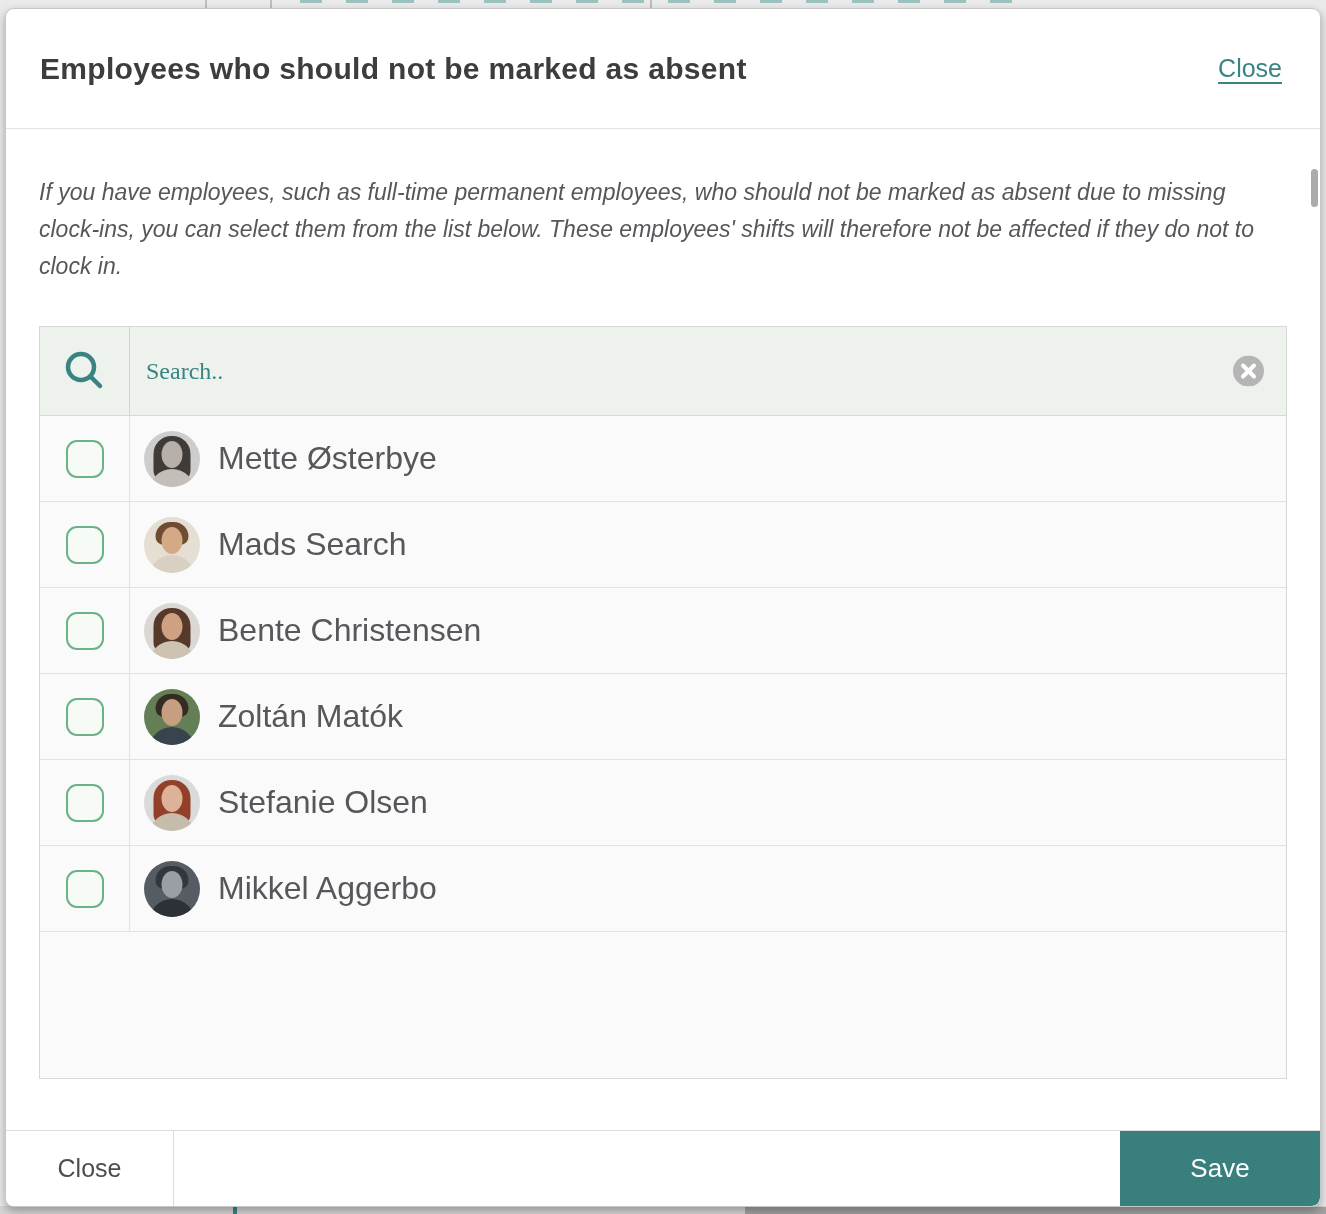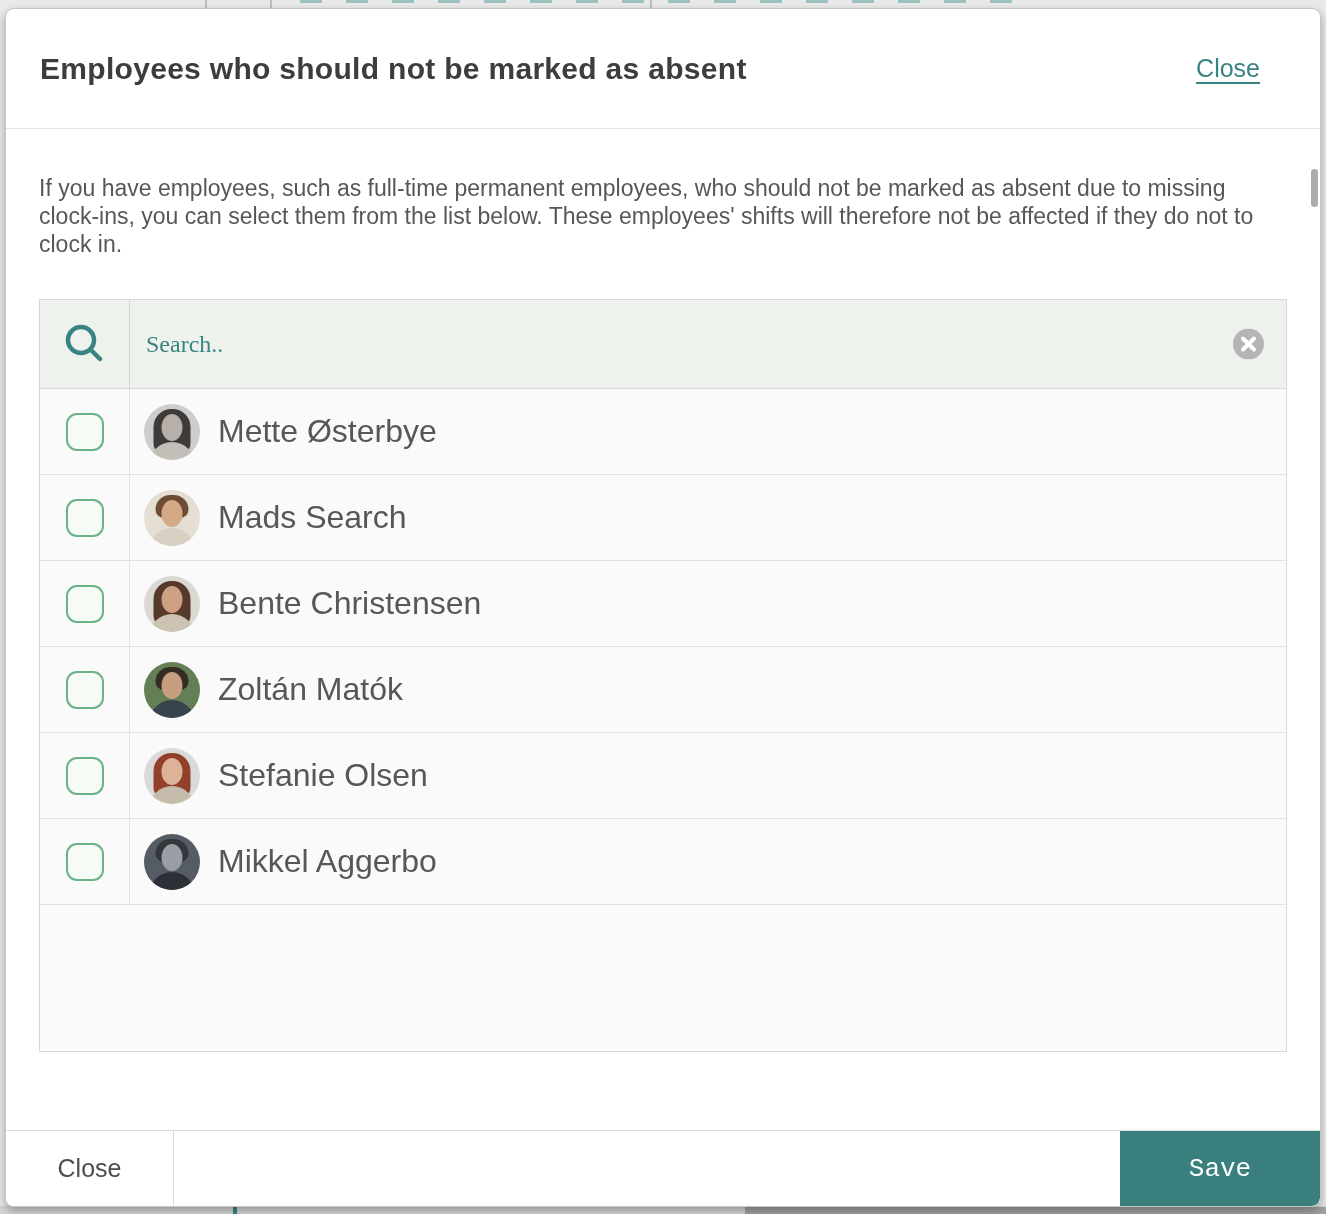--- a/index.html
+++ b/index.html
@@ -23,30 +23,30 @@
   
   .modal {
     position: absolute; left: 5px; top: 8px; width: 1316px; height: 1199px;
     background: #ffffff; border: 1px solid #c7c7c7; border-radius: 9px;
     box-shadow: 0 4px 10px rgba(0,0,0,0.3);
     overflow: hidden;
   }
 
   .modal-header {
     height: 120px; display: flex; align-items: center; justify-content: space-between;
-    padding: 0 60px 0 34px; border-bottom: 1px solid #e3e3e3;
+    padding: 0 38px 0 34px; border-bottom: 1px solid #e3e3e3;
   }
   .modal-title { font-size: 30px; font-weight: bold; color: #3c3d3e; letter-spacing: 0.3px; }
   .header-close {
     font-size: 25px; color: var(--accent, #3a8383); text-decoration: underline;
     text-underline-offset: 5px; cursor: pointer;
   }
 
   .modal-body { padding: 45px 33px 0 33px; }
-  .description { font-size: 23px; line-height: 28px; color: #55575a; margin-bottom: 41px; max-width: 1235px; }
+  .description { font-size: 23px; line-height: 37px; color: #55575a; margin-bottom: 41px; max-width: 1235px; font-style: italic; }
 
   
   .list-container {
     border: 1px solid #d8d8d8; height: 753px; overflow: hidden; background: #fafafa;
   }
   .search-row {
     position: relative; display: flex; height: 89px;
     background: var(--search-bg, #edf3ec); border-bottom: 1px solid #d8d8d8;
   }
   .icon-cell {
@@ -102,21 +102,21 @@
     background: #fff; border-top: 1px solid #dcdcdc; display: flex;
   }
   .footer-close {
     width: 168px; border-right: 1px solid #dcdcdc; background: #fff;
     display: flex; align-items: center; justify-content: center;
     font-size: 25px; color: #4b4d50; cursor: pointer;
   }
   .footer-spacer { flex: 1; }
   .save-btn {
     width: 200px; border: none; background: var(--save-bg, #387f7e); color: #ffffff;
-    font-family: Liberation Mono, monospace; font-size: 26px; cursor: pointer; border-radius: 0 0 8px 0;
+    font-family: Liberation Sans, sans-serif; font-size: 26px; cursor: pointer; border-radius: 0 0 8px 0;
     display: flex; align-items: center; justify-content: center;
   }
 
   .vscroll-thumb {
     position: absolute; right: 2px; top: 160px; width: 7px; height: 38px;
     background: #ababab; border-radius: 4px;
   }
 </style>
 </head>
 <body>

